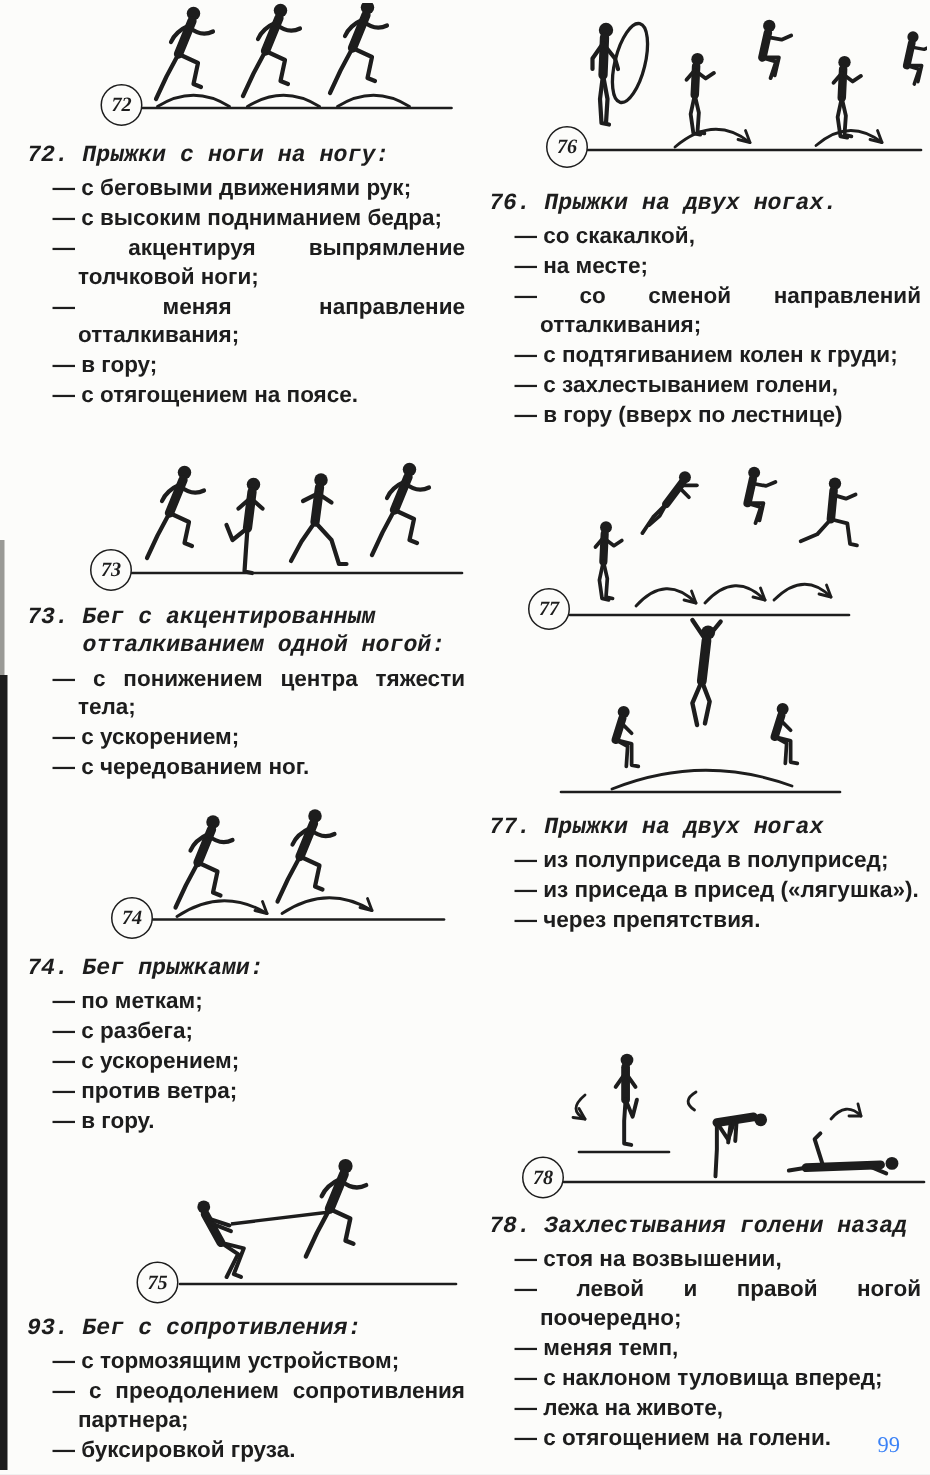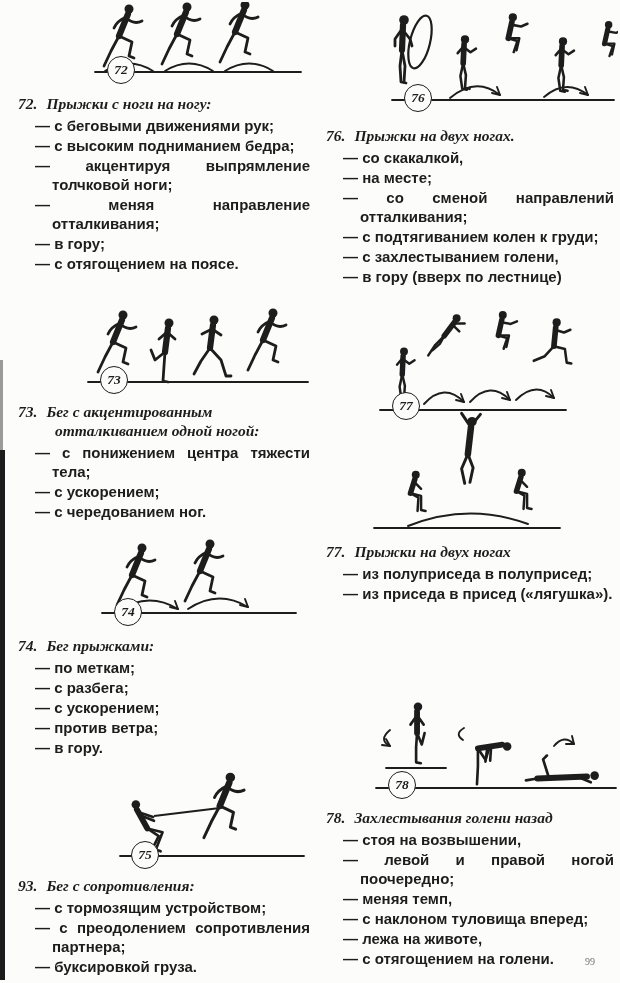--- a/index.html
+++ b/index.html
@@ -8,31 +8,31 @@
     overflow:hidden;color:#1d1d1d;
     font-family:"Liberation Sans","DejaVu Sans",sans-serif;
   }
   .figpanel{position:absolute;}
   .figpanel svg{display:block;}
   .fig-circle{
     position:absolute;width:26px;height:26px;border-radius:50%;
     border:1.6px solid #1d1d1d;background:#fcfcfa;
     display:flex;align-items:center;justify-content:center;
     font-family:"Liberation Serif","DejaVu Serif",serif;
-    font-style:italic;font-weight:600;font-size:13.5px;color:#1d1d1d;margin-left:40px;
+    font-style:italic;font-weight:600;font-size:13.5px;color:#1d1d1d;
   }
   .tblock{position:absolute;font-size:15px;line-height:19px;font-weight:600;}
   .heading{
-    font-family:Liberation Serif, serif;
+    font-family:Liberation Mono, monospace;
     font-style:italic;font-weight:700;font-size:15.5px;
     padding-left:37px;text-indent:-37px;margin-bottom:3px;
   }
   .hnum{margin-right:9px;}
   .item{padding-left:34px;text-indent:-17px;margin-bottom:1px;text-align:justify;}
-  .pagenum{position:absolute;left:585px;top:956px;font-size:10px;color:#737373;
+  .pagenum{position:absolute;left:585px;top:956px;font-size:15px;color:#3b82f6;
     font-family:"Liberation Serif","DejaVu Serif",serif;}
   .artifact{position:absolute;background:#1c1c1c;}
   .artifact.light{background:#9a9a96;}
   
   svg .sf{stroke:#1d1d1d;fill:none;stroke-linecap:round;stroke-linejoin:round;stroke-width:2.8;}
   svg .torso{stroke-width:6.2;}
   svg .head{fill:#1d1d1d;stroke:none;}
   svg .gnd{stroke:#1d1d1d;stroke-width:1.8;fill:none;stroke-linecap:round;}
   svg .arc{stroke:#1d1d1d;stroke-width:1.9;fill:none;stroke-linecap:round;stroke-linejoin:round;}
   svg .rope{stroke:#1d1d1d;stroke-width:2.2;fill:none;}
@@ -289,20 +289,21 @@
     <div class="item">— с ускорением;</div>
     <div class="item">— с чередованием ног.</div>
   </div>
 
   <div class="tblock" style="left:326px;top:542px;width:288px">
     <div class="heading">
       <span class="hnum">77.</span><span>Прыжки на двух ногах</span>
     </div>
     <div class="item">— из полуприседа в полуприсед;</div>
     <div class="item">— из приседа в присед («лягушка»).</div>
+    <div class="item">— через препятствия.</div>
   </div>
 
   <div class="tblock" style="left:18px;top:636px;width:292px">
     <div class="heading">
       <span class="hnum">74.</span><span>Бег прыжками:</span>
     </div>
     <div class="item">— по меткам;</div>
     <div class="item">— с разбега;</div>
     <div class="item">— с ускорением;</div>
     <div class="item">— против ветра;</div>

